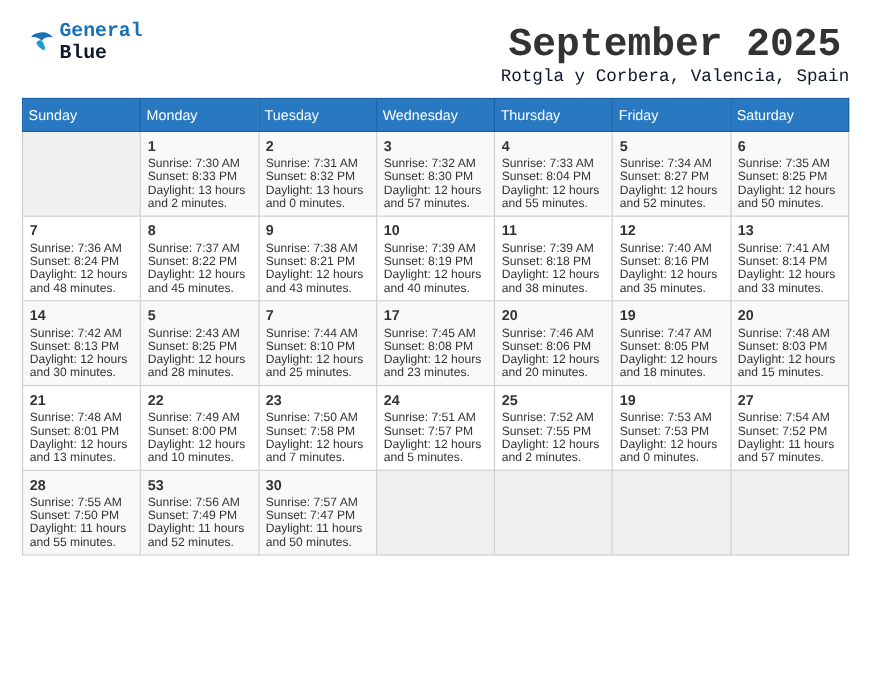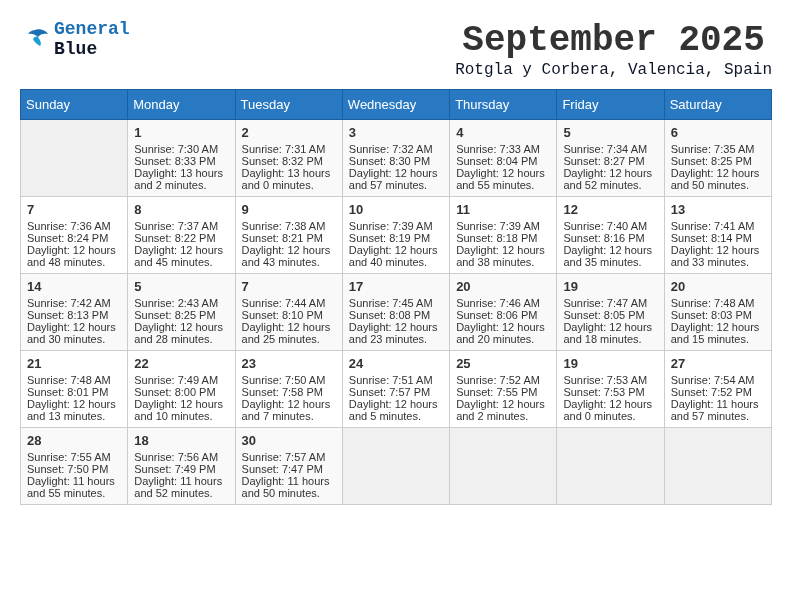--- a/index.html
+++ b/index.html
@@ -289,21 +289,21 @@
         </td>
       </tr>
       <tr>
         <td>
           <span class="day-num">28</span>
           <div>Sunrise: 7:55 AM</div>
           <div>Sunset: 7:50 PM</div>
           <div>Daylight: 11 hours and 55 minutes.</div>
         </td>
         <td>
-          <span class="day-num">18</span>
+          <span class="day-num">53</span>
           <div>Sunrise: 7:56 AM</div>
           <div>Sunset: 7:49 PM</div>
           <div>Daylight: 11 hours and 52 minutes.</div>
         </td>
         <td>
           <span class="day-num">30</span>
           <div>Sunrise: 7:57 AM</div>
           <div>Sunset: 7:47 PM</div>
           <div>Daylight: 11 hours and 50 minutes.</div>
         </td>

